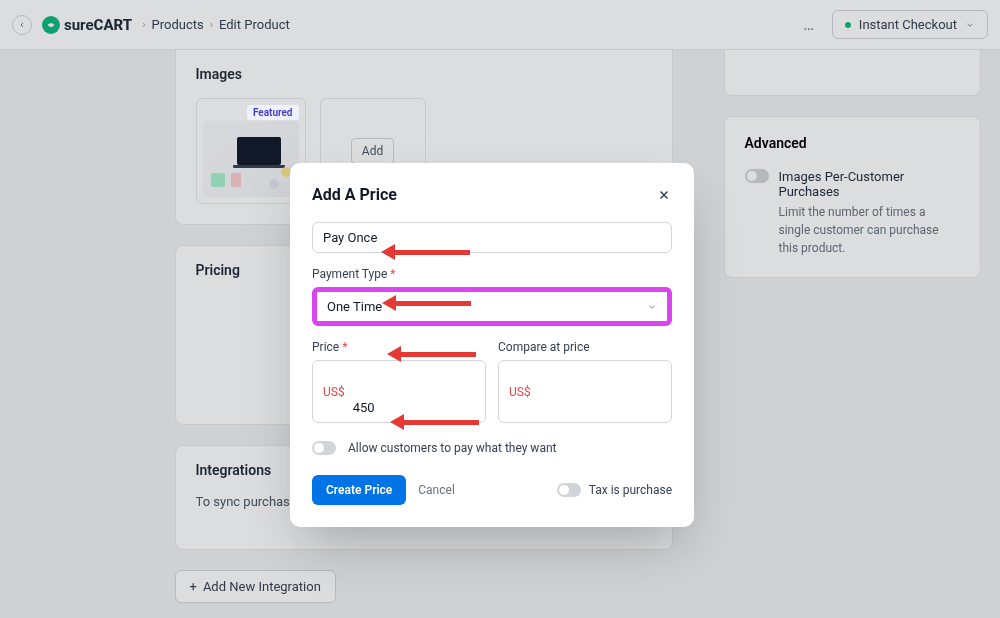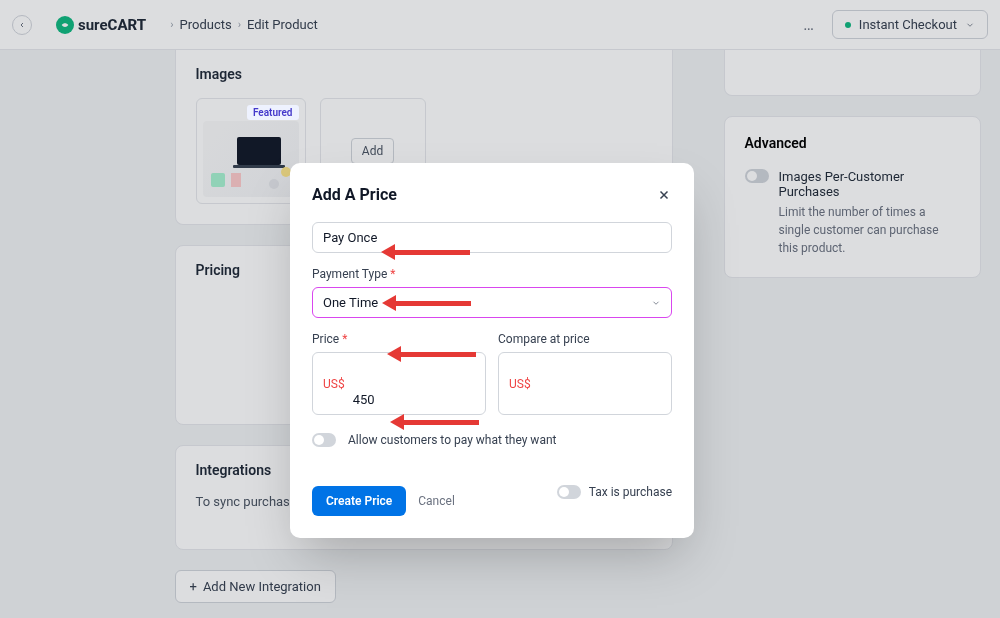--- a/index.html
+++ b/index.html
@@ -1,20 +1,20 @@
 <!DOCTYPE html>
 <html><head>
   <meta charset="utf-8">
   <style>
     * { margin: 0; padding: 0; box-sizing: border-box; font-family: -apple-system, BlinkMacSystemFont, 'Segoe UI', Roboto, sans-serif; }
     body { width: 1000px; height: 618px; background: #f0f2f4; position: relative; overflow: hidden; }
     
     
     .topbar { height: 50px; background: #fff; border-bottom: 1px solid #e5e7eb; display: flex; align-items: center; padding: 0 12px; justify-content: space-between; }
-    .topbar-left { display: flex; align-items: center; gap: 24px; }
+    .topbar-left { display: flex; align-items: center; gap: 10px; }
     .back-btn { width: 20px; height: 20px; border: 1px solid #d1d5db; border-radius: 50%; display: flex; align-items: center; justify-content: center; cursor: pointer; color: #6b7280; font-size: 10px; }
     .logo { display: flex; align-items: center; gap: 4px; font-weight: 700; font-size: 15px; color: #1f2937; }
     .logo-icon { width: 18px; height: 18px; background: #10b981; border-radius: 50%; display: inline-flex; align-items: center; justify-content: center; font-size: 11px; color: #fff; }
     .logo-text .cart { font-weight: 800; }
     .breadcrumb { display: flex; align-items: center; gap: 6px; color: #374151; font-size: 13px; }
     .breadcrumb .chev { color: #9ca3af; font-size: 11px; }
     .topbar-right { display: flex; align-items: center; gap: 10px; }
     .more-btn { color: #6b7280; padding: 4px 8px; cursor: pointer; }
     .instant-checkout { border: 1px solid #d1d5db; background: #fff; border-radius: 6px; padding: 6px 12px; display: flex; align-items: center; gap: 8px; font-size: 13px; color: #374151; cursor: pointer; }
     .dot-green { width: 6px; height: 6px; background: #10b981; border-radius: 50%; }
@@ -65,21 +65,21 @@
     
     
     .modal { position: absolute; left: 290px; top: 163px; width: 404px; background: #fff; border-radius: 10px; box-shadow: 0 25px 50px -12px rgba(0,0,0,0.25); padding: 22px; }
     .modal-head { display: flex; justify-content: space-between; align-items: center; margin-bottom: 18px; }
     .modal-title { font-size: 16px; font-weight: 700; color: #111827; }
     .modal-close { width: 16px; height: 16px; color: #374151; cursor: pointer; display: flex; align-items: center; justify-content: center; }
     .form-group { margin-bottom: 14px; }
     .form-label { font-size: 12px; color: #374151; margin-bottom: 6px; display: block; }
     .req { color: #ef4444; }
     .form-input { width: 100%; border: 1px solid #d1d5db; border-radius: 6px; padding: 7px 10px; font-size: 13px; color: #111827; background: #fff; }
-    .form-select { width: 100%; border: 1px solid #d946ef; border-radius: 6px; padding: 7px 10px; font-size: 13px; color: #111827; display: flex; justify-content: space-between; align-items: center; cursor: pointer; background: #fff; }
+    .form-select { width: 100%; border: 5px solid #d946ef; border-radius: 6px; padding: 7px 10px; font-size: 13px; color: #111827; display: flex; justify-content: space-between; align-items: center; cursor: pointer; background: #fff; }
     .two-col { display: flex; gap: 12px; }
     .two-col > div { flex: 1; }
     .price-input { display: flex; align-items: center; border: 1px solid #d1d5db; border-radius: 6px; padding: 0 10px; }
     .price-input .cur { color: #ef4444; font-size: 12px; margin-right: 8px; }
     .price-input input { border: none; outline: none; padding: 7px 0; font-size: 13px; width: 100%; color: #111827; margin-top: 32px; }
     .price-input input::placeholder { color: #9ca3af; }
     .allow-row { display: flex; align-items: center; gap: 12px; font-size: 12px; color: #374151; margin-top: 4px; margin-bottom: 20px; }
     .modal-foot { display: flex; justify-content: space-between; align-items: center; }
     .btn-primary { background: #0073e6; color: #fff; border: none; border-radius: 6px; padding: 8px 14px; font-size: 12px; font-weight: 600; cursor: pointer; }
     .btn-link { color: #6b7280; font-size: 12px; cursor: pointer; }
@@ -237,21 +237,21 @@
       </div>
     </div>
   </div>
 
   <div class="allow-row">
     <div class="toggle"></div>
     <span>Allow customers to pay what they want</span>
   </div>
 
   <div class="modal-foot">
-    <div style="display:flex;gap:12px;align-items:center;margin-top:19px;">
+    <div style="display:flex;gap:12px;align-items:center;">
       <button class="btn-primary">Create Price</button>
       <span class="btn-link">Cancel</span>
     </div>
     <div class="tax-row">
       <div class="toggle"></div>
       <span>Tax is purchase</span>
     </div>
   </div>
 </div>
 

